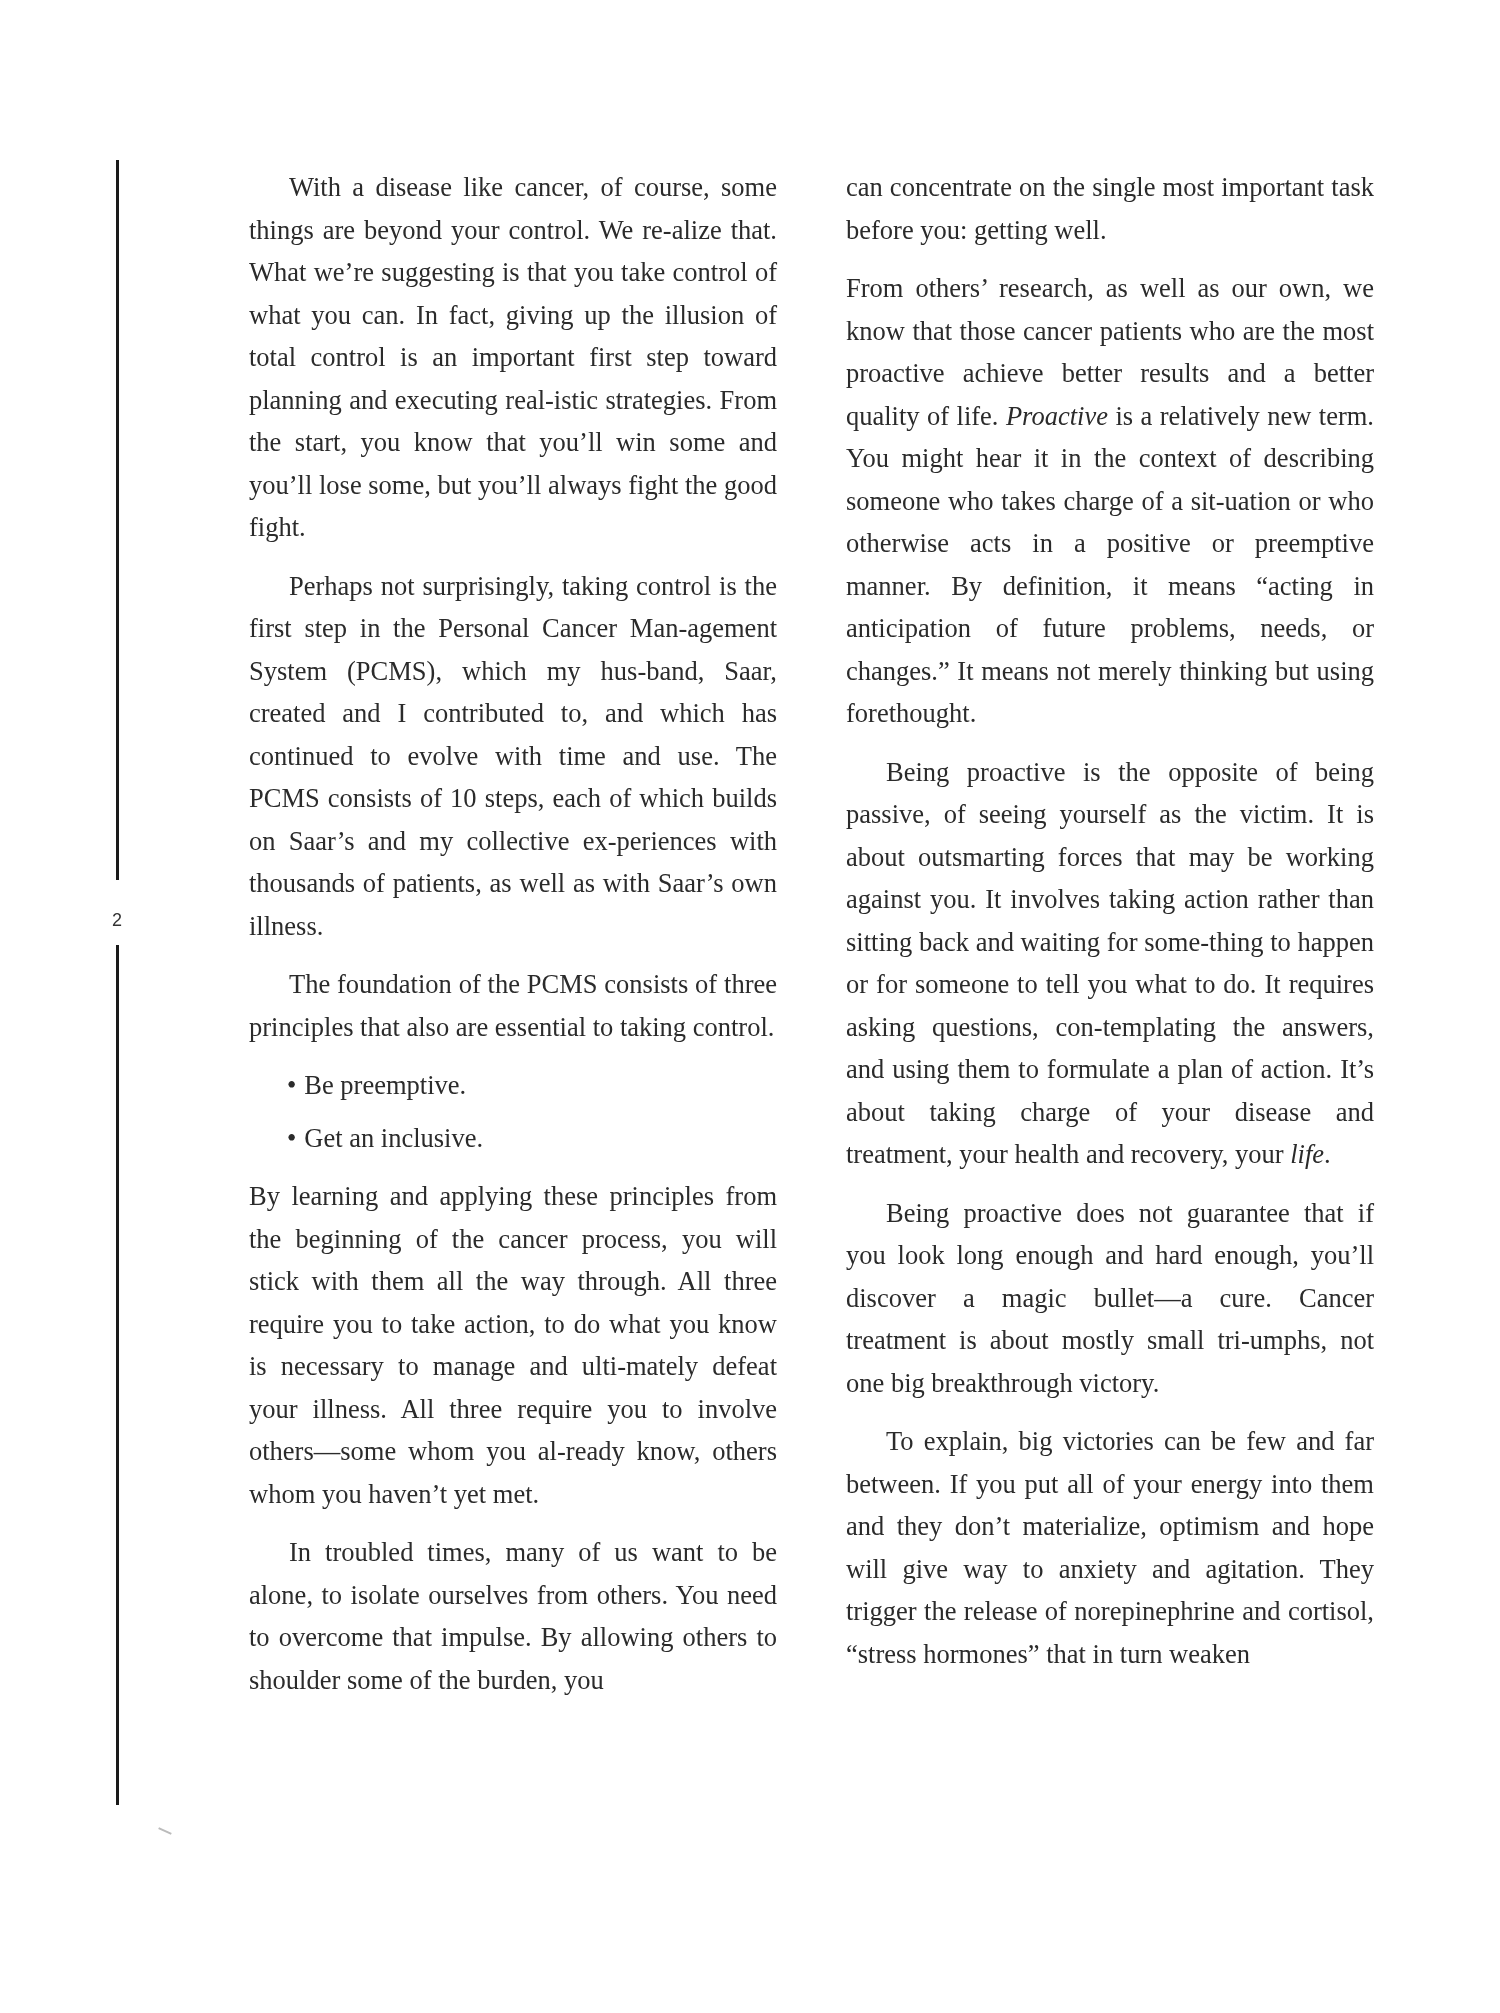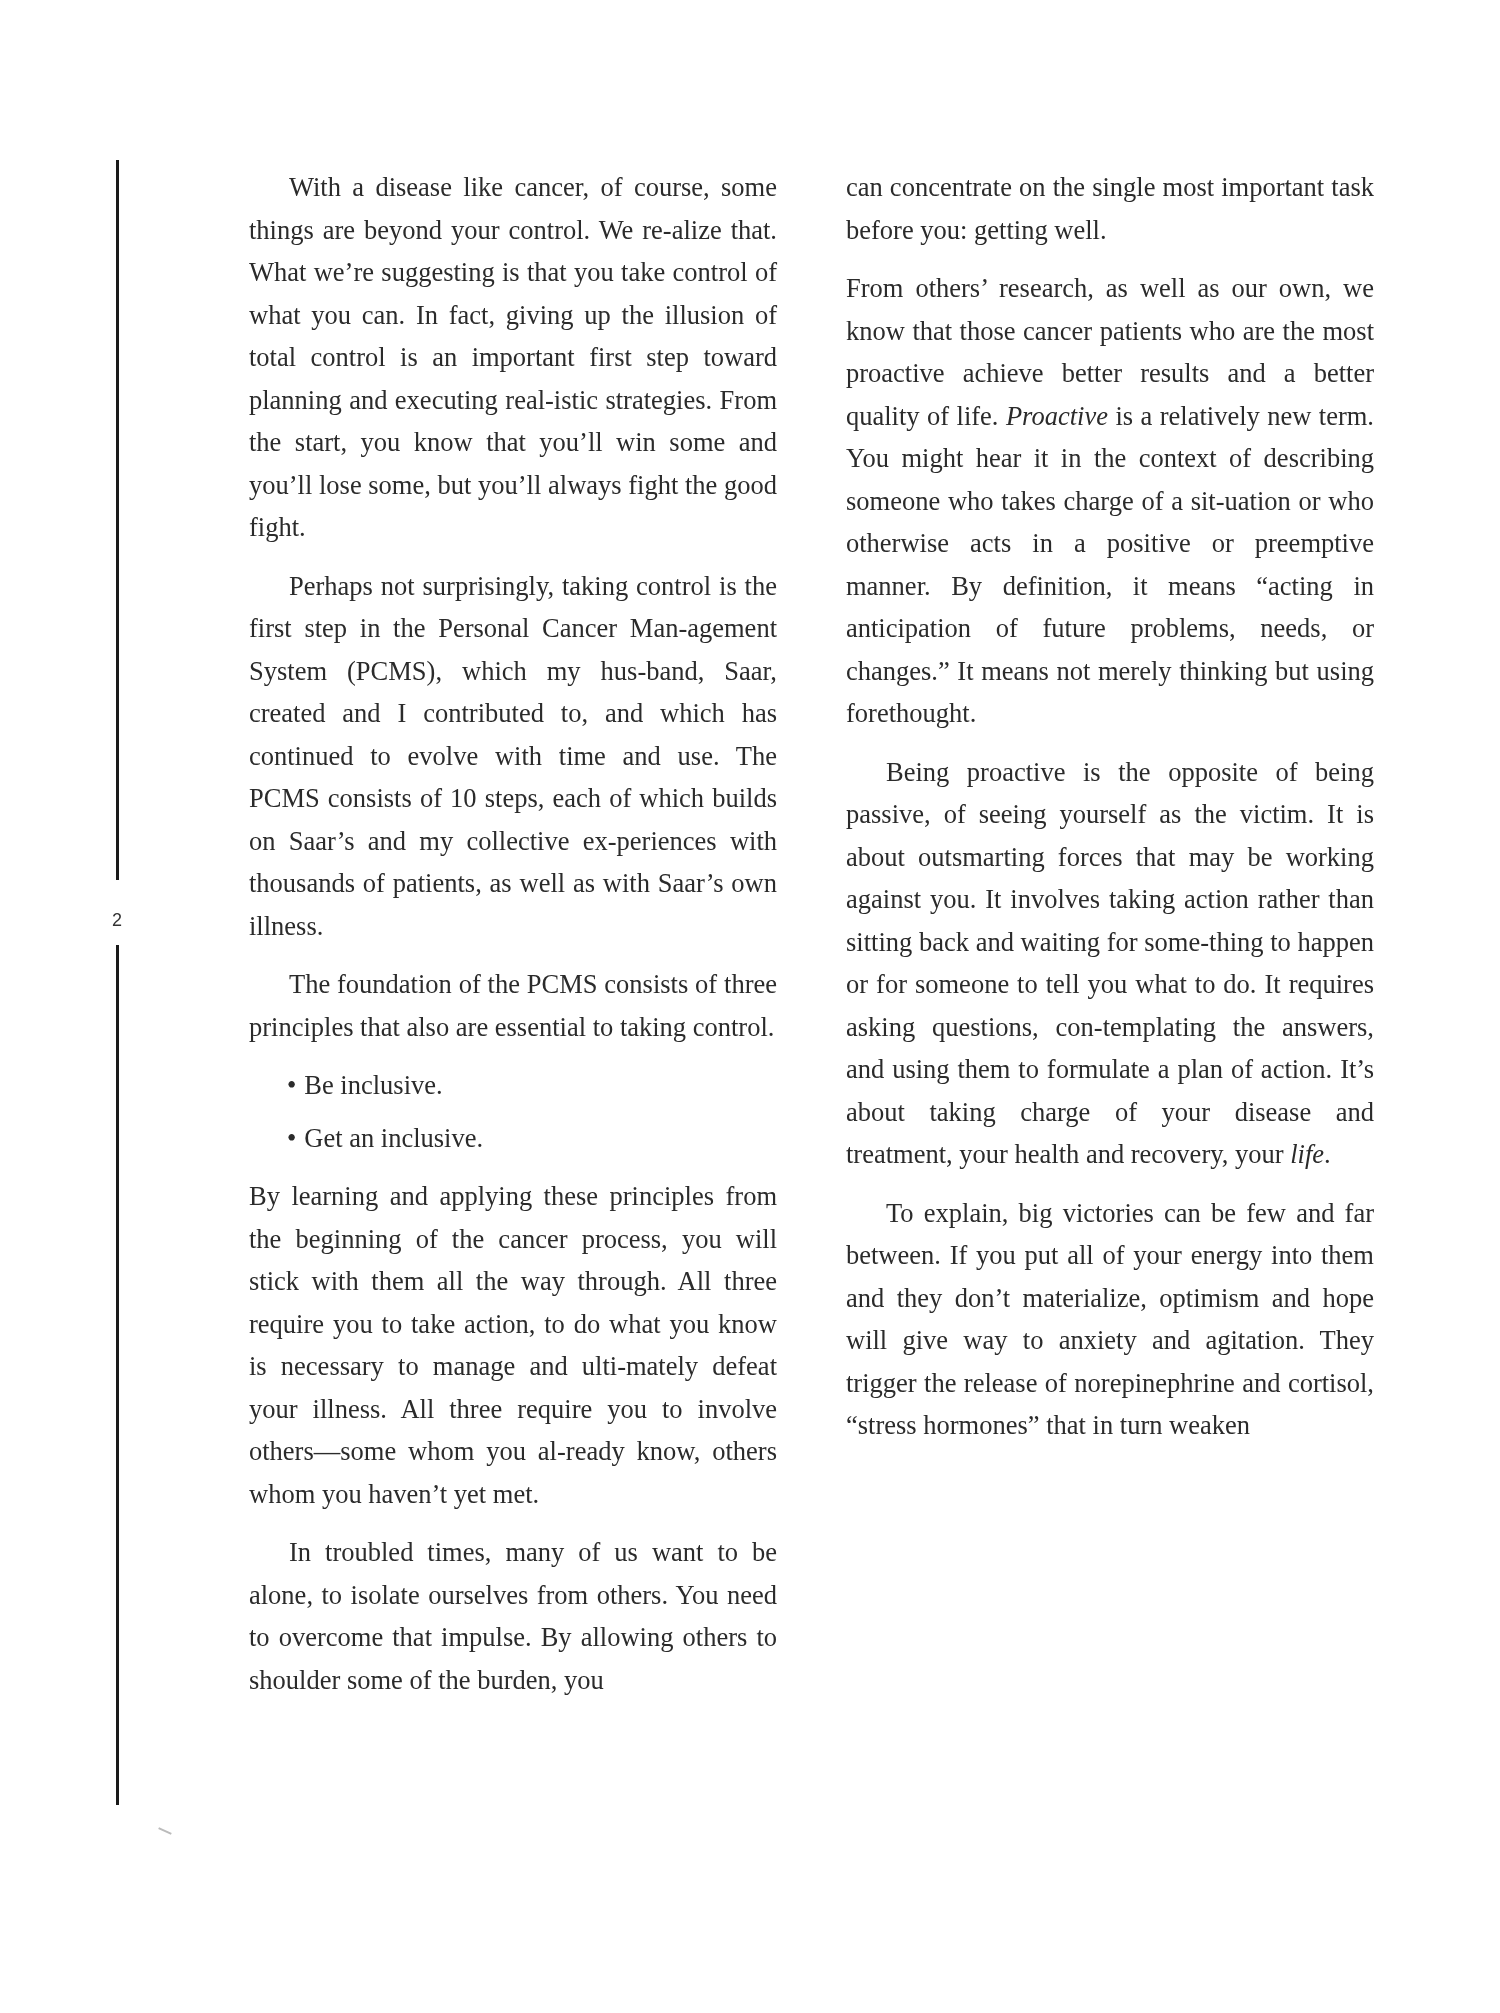--- a/index.html
+++ b/index.html
@@ -33,25 +33,26 @@
 <div class="rule top"></div>
 <div class="page-num">2</div>
 <div class="rule bottom"></div>
 <div class="mark"></div>
 
 <div class="col left">
   <p class="indent">With a disease like cancer, of course, some things are beyond your control. We re-alize that. What we’re suggesting is that you take control of what you can. In fact, giving up the illusion of total control is an important first step toward planning and executing real-istic strategies. From the start, you know that you’ll win some and you’ll lose some, but you’ll always fight the good fight.</p>
   <p class="indent">Perhaps not surprisingly, taking control is the first step in the Personal Cancer Man-agement System (PCMS), which my hus-band, Saar, created and I contributed to, and which has continued to evolve with time and use. The PCMS consists of 10 steps, each of which builds on Saar’s and my collective ex-periences with thousands of patients, as well as with Saar’s own illness.</p>
   <p class="indent">The foundation of the PCMS consists of three principles that also are essential to taking control.</p>
   <ul class="bullets">
-    <li>Be inclusive.</li>
+    <li>Be preemptive.</li>
     <li>Get an inclusive.</li>
   </ul>
   <p>By learning and applying these principles from the beginning of the cancer process, you will stick with them all the way through. All three require you to take action, to do what you know is necessary to manage and ulti-mately defeat your illness. All three require you to involve others—some whom you al-ready know, others whom you haven’t yet met.</p>
   <p class="indent">In troubled times, many of us want to be alone, to isolate ourselves from others. You need to overcome that impulse. By allowing others to shoulder some of the burden, you</p>
 </div>
 
 <div class="col right">
   <p>can concentrate on the single most important task before you: getting well.</p>
   <p><span>From others’ research, as well as our own, we know that those cancer patients who are the most proactive achieve better results and a better quality of life. </span><em>Proactive</em><span> is a relatively new term. You might hear it in the context of describing someone who takes charge of a sit-uation or who otherwise acts in a positive or preemptive manner. By definition, it means “acting in anticipation of future problems, needs, or changes.” It means not merely thinking but using forethought.</span></p>
   <p class="indent"><span>Being proactive is the opposite of being passive, of seeing yourself as the victim. It is about outsmarting forces that may be working against you. It involves taking action rather than sitting back and waiting for some-thing to happen or for someone to tell you what to do. It requires asking questions, con-templating the answers, and using them to formulate a plan of action. It’s about taking charge of your disease and treatment, your health and recovery, your </span><em>life</em><span>.</span></p>
+  <p class="indent">Being proactive does not guarantee that if you look long enough and hard enough, you’ll discover a magic bullet—a cure. Cancer treatment is about mostly small tri-umphs, not one big breakthrough victory.</p>
   <p class="indent">To explain, big victories can be few and far between. If you put all of your energy into them and they don’t materialize, optimism and hope will give way to anxiety and agitation. They trigger the release of norepinephrine and cortisol, “stress hormones” that in turn weaken</p>
 </div>
 
 </body></html>

